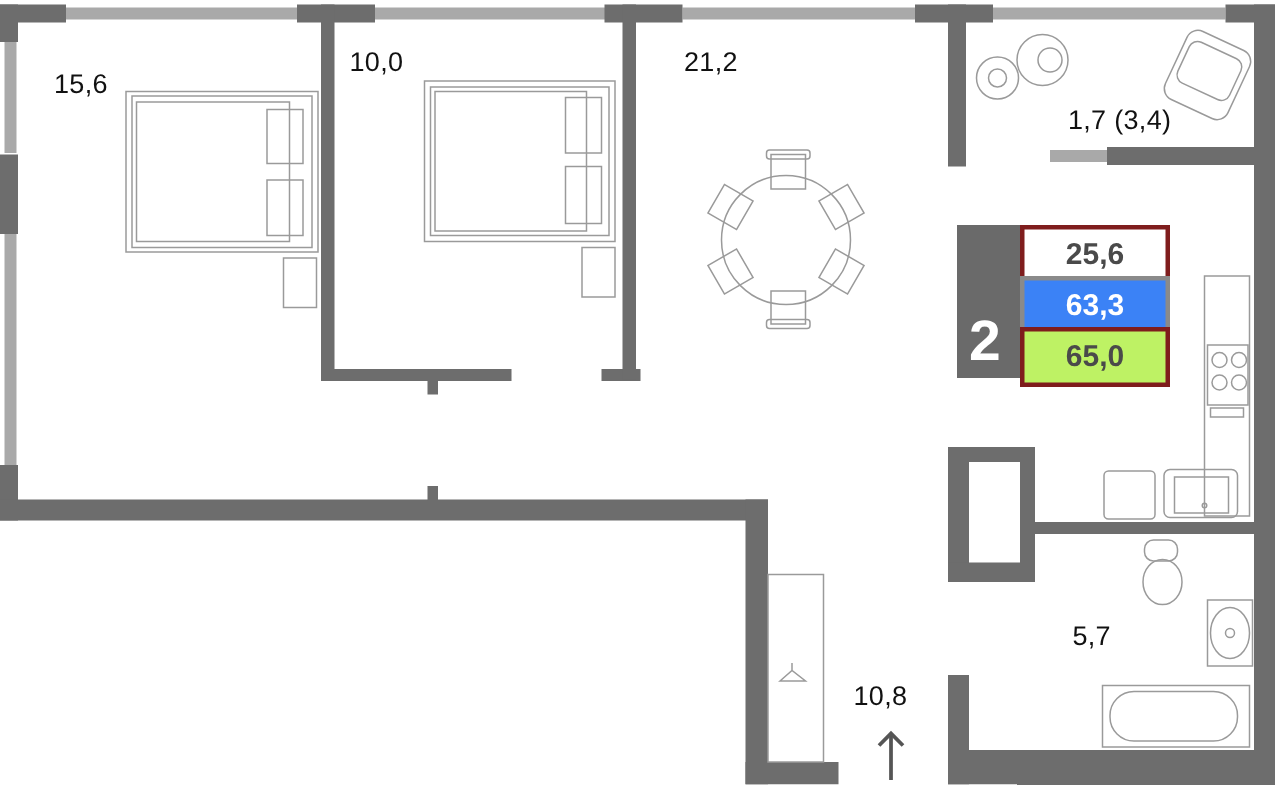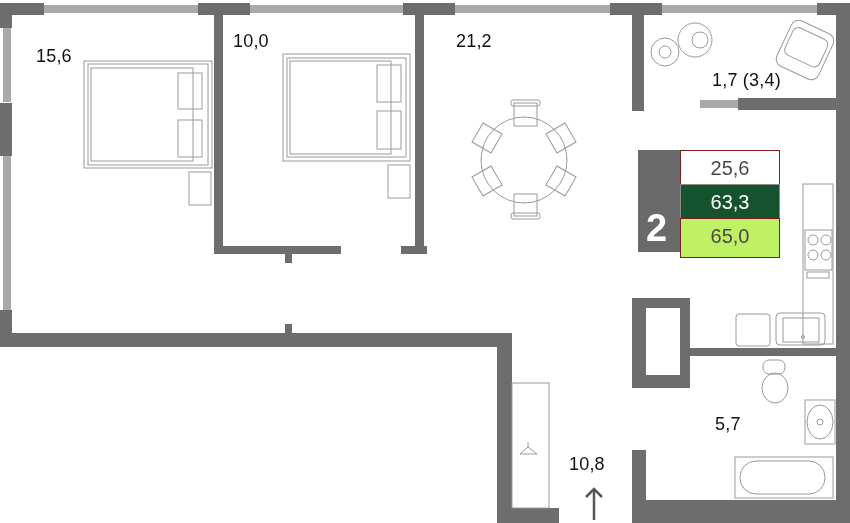--- a/index.html
+++ b/index.html
@@ -7,23 +7,23 @@
          font-family: "Liberation Sans", "DejaVu Sans", sans-serif; }
   svg.plan { position: absolute; left: 0; top: 0; }
   .wall { fill: #6d6d6d; }
   .win { fill: #a9a9a9; }
   .furn { fill: none; stroke: #9a9a9a; stroke-width: 1; }
   .label { position: absolute; font-size: 18px; color: #111; letter-spacing: 0.2px; }
   .legend { position: absolute; left: 638px; top: 150px; width: 142px; height: 102px; }
   .legend .num { position: absolute; left: 0; top: 0; width: 42px; height: 102px; background: #6a6a6a; }
   .legend .num span { position: absolute; left: 8px; bottom: 2px; font-size: 38px; font-weight: bold; color: #fff; }
   .legend .cell { position: absolute; left: 42px; width: 100px; height: 40px; text-align: center;
-                  line-height: 34px; font-size: 20px; font-weight: normal; border: 1px solid #7f1d1d; box-sizing: border-box; }
+                  line-height: 34px; font-size: 20px; font-weight: bold; border: 3px solid #7f1d1d; box-sizing: border-box; }
   .legend .c1 { top: 0; color: #4a4a4a; background: #fff; }
-  .legend .c2 { top: 34px; color: #fff; background: #14532d; border-color: #8a8a8a; }
+  .legend .c2 { top: 34px; color: #fff; background: #3b82f6; border-color: #8a8a8a; }
   .legend .c3 { top: 68px; color: #4a4a4a; background: #bef264; }
 </style>
 </head>
 <body>
 
 <svg class="plan" width="850" height="523" viewBox="0 0 850 523">
 
   <rect class="win" x="40" y="5" width="160" height="8"></rect>
   <rect class="win" x="250" y="5" width="155" height="8"></rect>
   <rect class="win" x="455" y="5" width="155" height="8"></rect>

